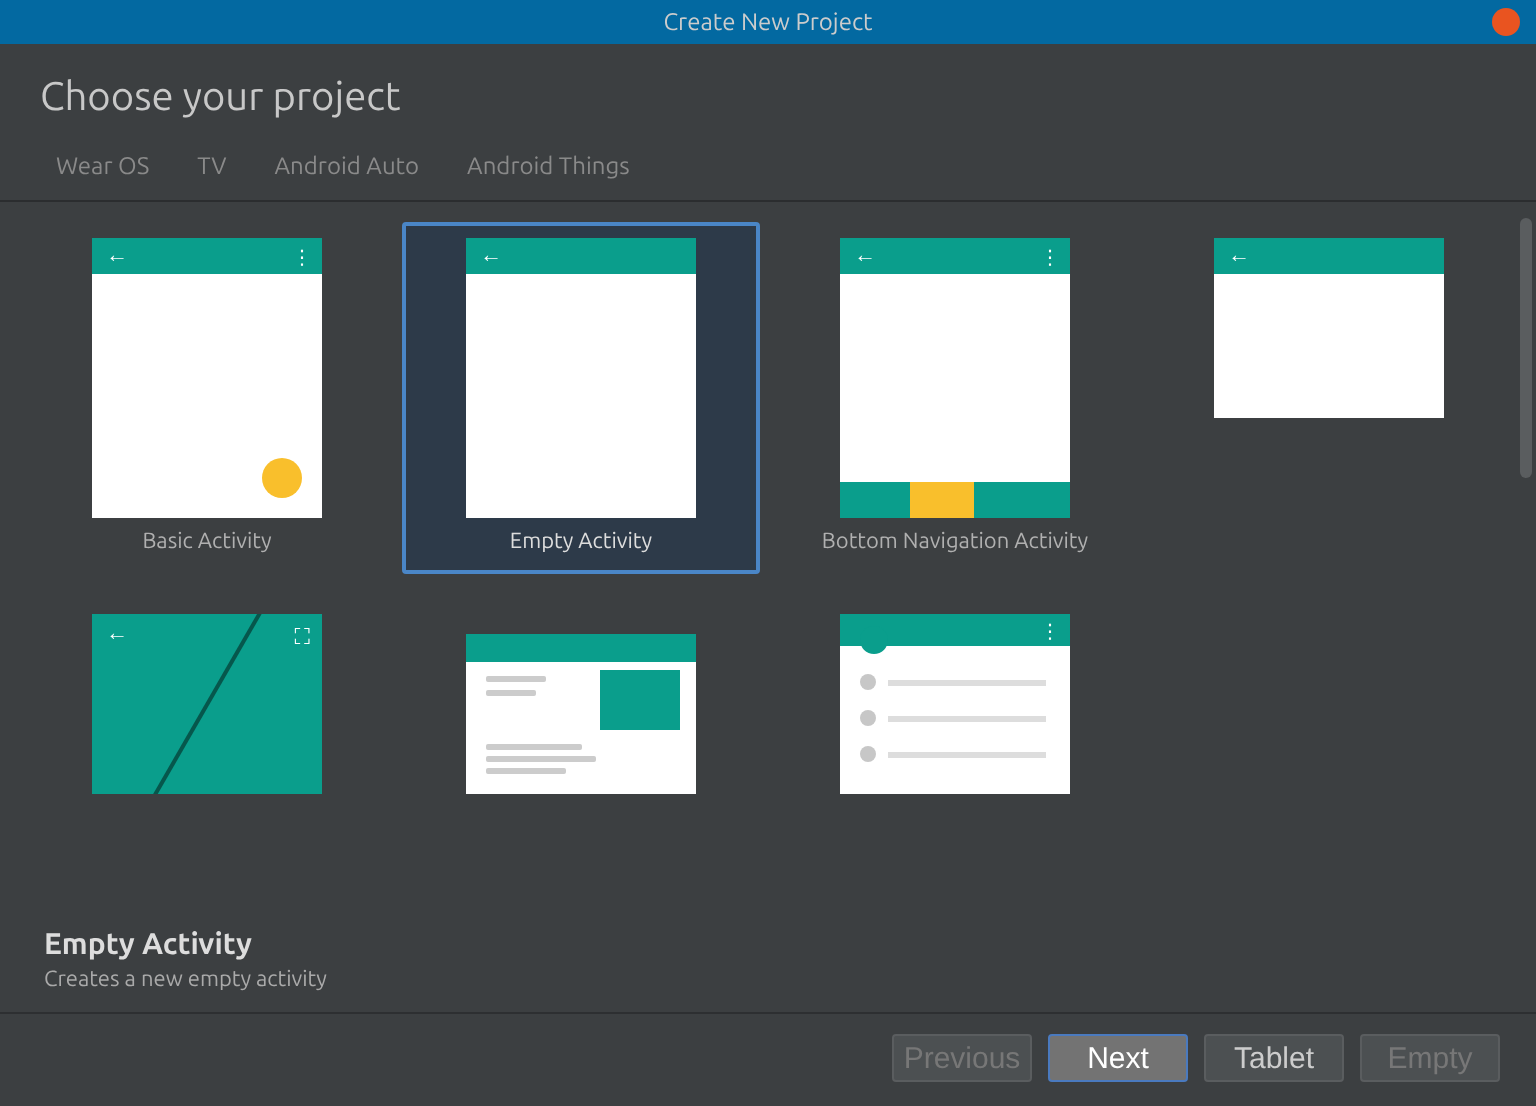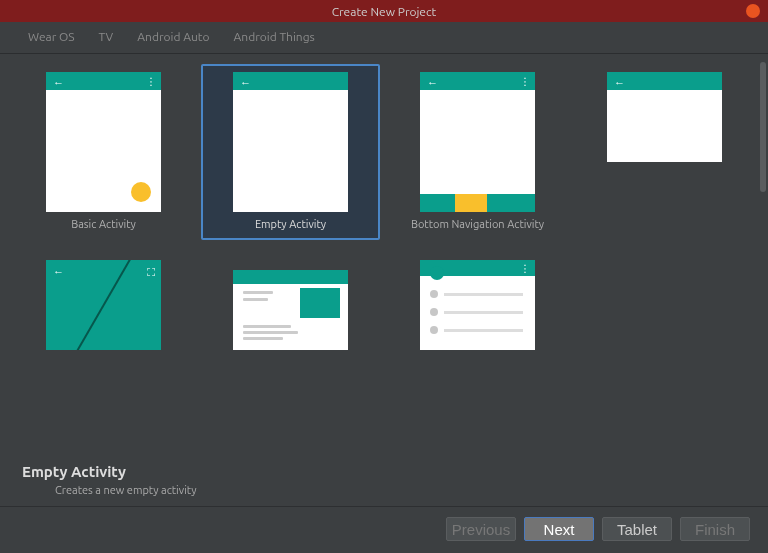--- a/index.html
+++ b/index.html
@@ -1,17 +1,17 @@
 <!DOCTYPE html>
 <html><head>
   <meta charset="utf-8">
   <style>
     * { margin: 0; padding: 0; box-sizing: border-box; }
     body { font-family: "Ubuntu", "Segoe UI", sans-serif; background: #3c3f41; color: #bbbbbb; width: 768px; height: 553px; overflow: hidden; }
-    .titlebar { background: #7f1d1d; height: 22px; display: flex; align-items: center; justify-content: center; position: relative; font-size: 12px; color: #ccc; }
+    .titlebar { background: #0369a1; height: 22px; display: flex; align-items: center; justify-content: center; position: relative; font-size: 12px; color: #ccc; }
     .close-btn { position: absolute; right: 8px; top: 4px; width: 14px; height: 14px; border-radius: 50%; background: #e95420; }
     .window { background: #3c3f41; height: calc(100% - 22px); display: flex; flex-direction: column; }
     .header { padding: 14px 20px 10px; font-size: 20px; color: #c8c8c8; font-weight: 400; }
     .tabs { display: flex; gap: 24px; padding: 0 28px; border-bottom: 1px solid #2b2d2f; font-size: 12px; }
     .tab { padding: 8px 0 10px; color: #8a8a8a; cursor: pointer; }
     .tab.active { color: #ddd; border-bottom: 2px solid #6a99d8; margin-bottom: -1px; font-weight: 500; }
     .gallery { flex: 1; overflow-y: auto; padding: 10px 14px; position: relative; }
     .grid { display: grid; grid-template-columns: repeat(4, 1fr); gap: 12px 8px; }
     .card { display: flex; flex-direction: column; align-items: center; gap: 6px; padding: 6px; border: 2px solid transparent; border-radius: 2px; cursor: pointer; }
     .card.selected { border-color: #4a86c7; background: #2d3a49; }
@@ -34,37 +34,38 @@
     .article-thumb .img-block { position: absolute; top: 18px; right: 8px; width: 40px; height: 30px; background: #0a9e8c; }
     .line { position: absolute; height: 3px; background: #ccc; border-radius: 1px; }
     .master-thumb { width: 115px; height: 90px; background: #fff; position: relative; margin-top: 50px; }
     .master-thumb .appbar { height: 16px; }
     .mcircle { width: 8px; height: 8px; border-radius: 50%; background: #c7c7c7; position: absolute; left: 10px; }
     .mcircle.big { width: 14px; height: 14px; background: #0a9e8c; }
     .mline { position: absolute; height: 3px; background: #ddd; left: 24px; right: 12px; }
     .row2 .thumb-wrap { height: 90px; overflow: hidden; display: flex; align-items: flex-start; }
     .descpane { padding: 8px 22px 10px; background: #3c3f41; }
     .desc-title { font-size: 15px; font-weight: 600; color: #ddd; margin-bottom: 4px; }
-    .desc-sub { font-size: 11px; color: #aaa; margin-left: 33px; }
+    .desc-sub { font-size: 11px; color: #aaa; }
     .footer { display: flex; justify-content: flex-end; gap: 8px; padding: 10px 18px 12px; border-top: 1px solid #2d2f31; }
     .btn { min-width: 70px; height: 24px; border: 1px solid #5a5d5f; background: #4c5052; color: #ccc; font-size: 15px; border-radius: 2px; cursor: pointer; }
     .btn.primary { background: #737373; border-color: #4a7abf; color: #fff; }
     .btn.disabled { color: #777; }
     .scrollbar { position: absolute; right: 2px; top: 8px; width: 6px; height: 130px; background: #5a5d5f; border-radius: 3px; }
     .plain-thumb .appbar { height: 18px; }
   </style>
 </head>
 <body>
 
 <div class="titlebar">
   <span>Create New Project</span>
   <div class="close-btn"></div>
 </div>
 
 <div class="window">
+  <div class="header">Choose your project</div>
 
   <div class="tabs">
     <div class="tab">Wear OS</div>
     <div class="tab">TV</div>
     <div class="tab">Android Auto</div>
     <div class="tab">Android Things</div>
   </div>
 
   <div class="gallery">
     <div class="grid">
@@ -160,15 +161,15 @@
 
   <div class="descpane">
     <div class="desc-title">Empty Activity</div>
     <div class="desc-sub">Creates a new empty activity</div>
   </div>
 
   <div class="footer">
     <button class="btn disabled">Previous</button>
     <button class="btn primary">Next</button>
     <button class="btn">Tablet</button>
-    <button class="btn disabled">Finish</button>
+    <button class="btn disabled">Empty</button>
   </div>
 </div>
 
 </body></html>

